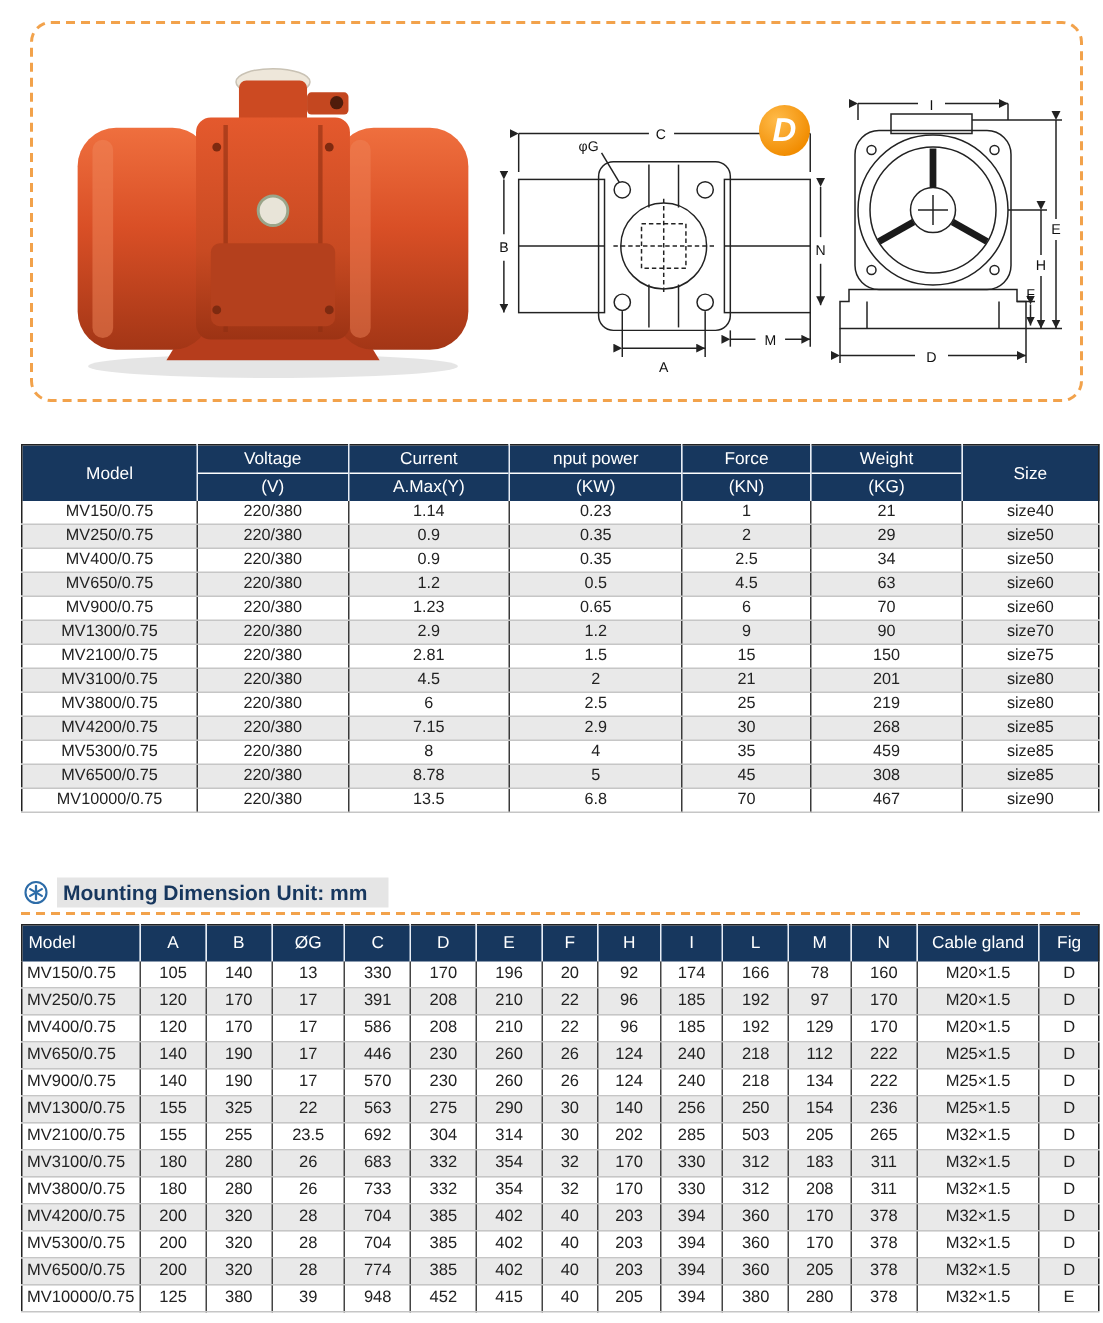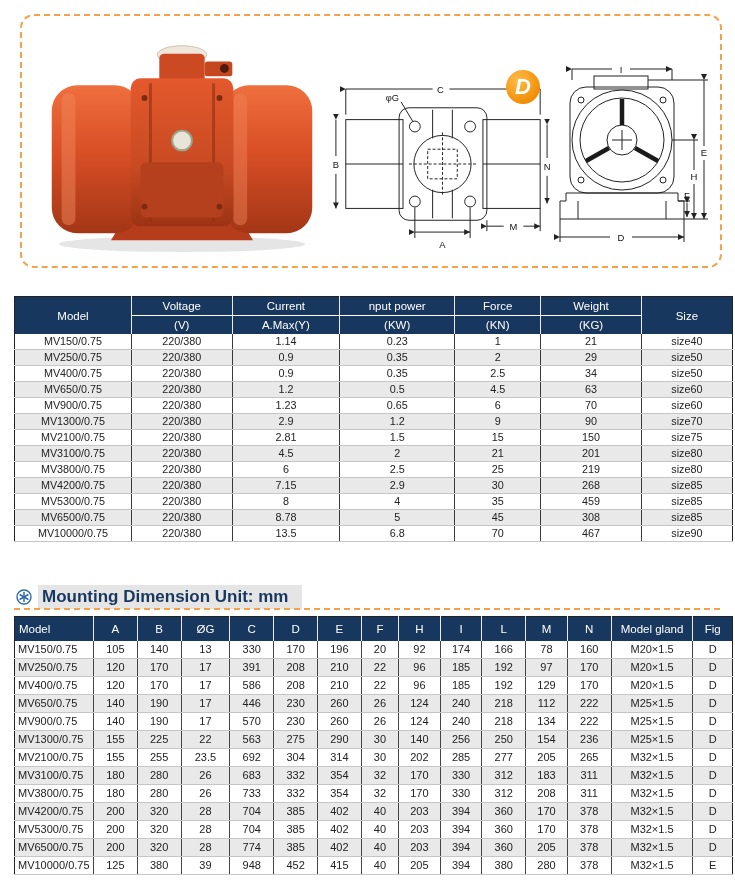--- a/index.html
+++ b/index.html
@@ -29,21 +29,21 @@
   .spec .l1{height:18px;line-height:18px;border-bottom:1.5px solid #ffffff;}
   .spec .l2{height:18px;line-height:18px;}
   .spec td{text-align:center;height:15px;line-height:15px;padding:0;
            border-right:1px solid #3a3a3a;border-bottom:1px solid #c6c6c6;}
   .spec td:last-child{border-right:none;}
   .spec tbody tr:nth-child(even){background:#e9e9e9;}
   .note{position:absolute;left:16px;top:548px;font-style:italic;font-size:10.5px;color:#333;}
 
   
   .section-head{position:absolute;left:16px;top:585px;display:flex;align-items:center;gap:6px;}
-  .section-title{background:#e5e5e5;color:#17375e;font-weight:bold;font-size:17px;
+  .section-title{background:#e5e5e5;color:#17375e;font-weight:bold;font-size:14px;
                  padding:2px 14px 2px 4px;}
   .dash-rule{position:absolute;left:14px;top:608px;width:706px;border-top:2px dashed #f2a24b;}
 
   .mount{position:absolute;left:14px;top:616px;width:719px;font-size:11px;border:1.5px solid #222;}
   .mount th{background:#17375e;color:#fff;font-weight:normal;font-size:11.5px;height:24px;
             border-right:1px solid #e8edf5;padding:0;}
   .mount th:first-child{text-align:left;padding-left:4px;}
   .mount th:last-child{border-right:none;}
   .mount td{text-align:center;height:17px;line-height:17px;padding:0;
             border-right:1px solid #444;border-bottom:1px solid #c6c6c6;}
@@ -399,21 +399,21 @@
           <th>ØG</th>
           <th>C</th>
           <th>D</th>
           <th>E</th>
           <th>F</th>
           <th>H</th>
           <th>I</th>
           <th>L</th>
           <th>M</th>
           <th>N</th>
-          <th>Model gland</th>
+          <th>Cable gland</th>
           <th>Fig</th>
         </tr>
     </thead>
     <tbody>
         <tr>
           <td>MV150/0.75</td>
           <td>105</td>
           <td>140</td>
           <td>13</td>
           <td>330</td>
@@ -492,21 +492,21 @@
           <td>240</td>
           <td>218</td>
           <td>134</td>
           <td>222</td>
           <td>M25×1.5</td>
           <td>D</td>
         </tr>
         <tr>
           <td>MV1300/0.75</td>
           <td>155</td>
-          <td>225</td>
+          <td>325</td>
           <td>22</td>
           <td>563</td>
           <td>275</td>
           <td>290</td>
           <td>30</td>
           <td>140</td>
           <td>256</td>
           <td>250</td>
           <td>154</td>
           <td>236</td>
@@ -517,21 +517,21 @@
           <td>MV2100/0.75</td>
           <td>155</td>
           <td>255</td>
           <td>23.5</td>
           <td>692</td>
           <td>304</td>
           <td>314</td>
           <td>30</td>
           <td>202</td>
           <td>285</td>
-          <td>277</td>
+          <td>503</td>
           <td>205</td>
           <td>265</td>
           <td>M32×1.5</td>
           <td>D</td>
         </tr>
         <tr>
           <td>MV3100/0.75</td>
           <td>180</td>
           <td>280</td>
           <td>26</td>

